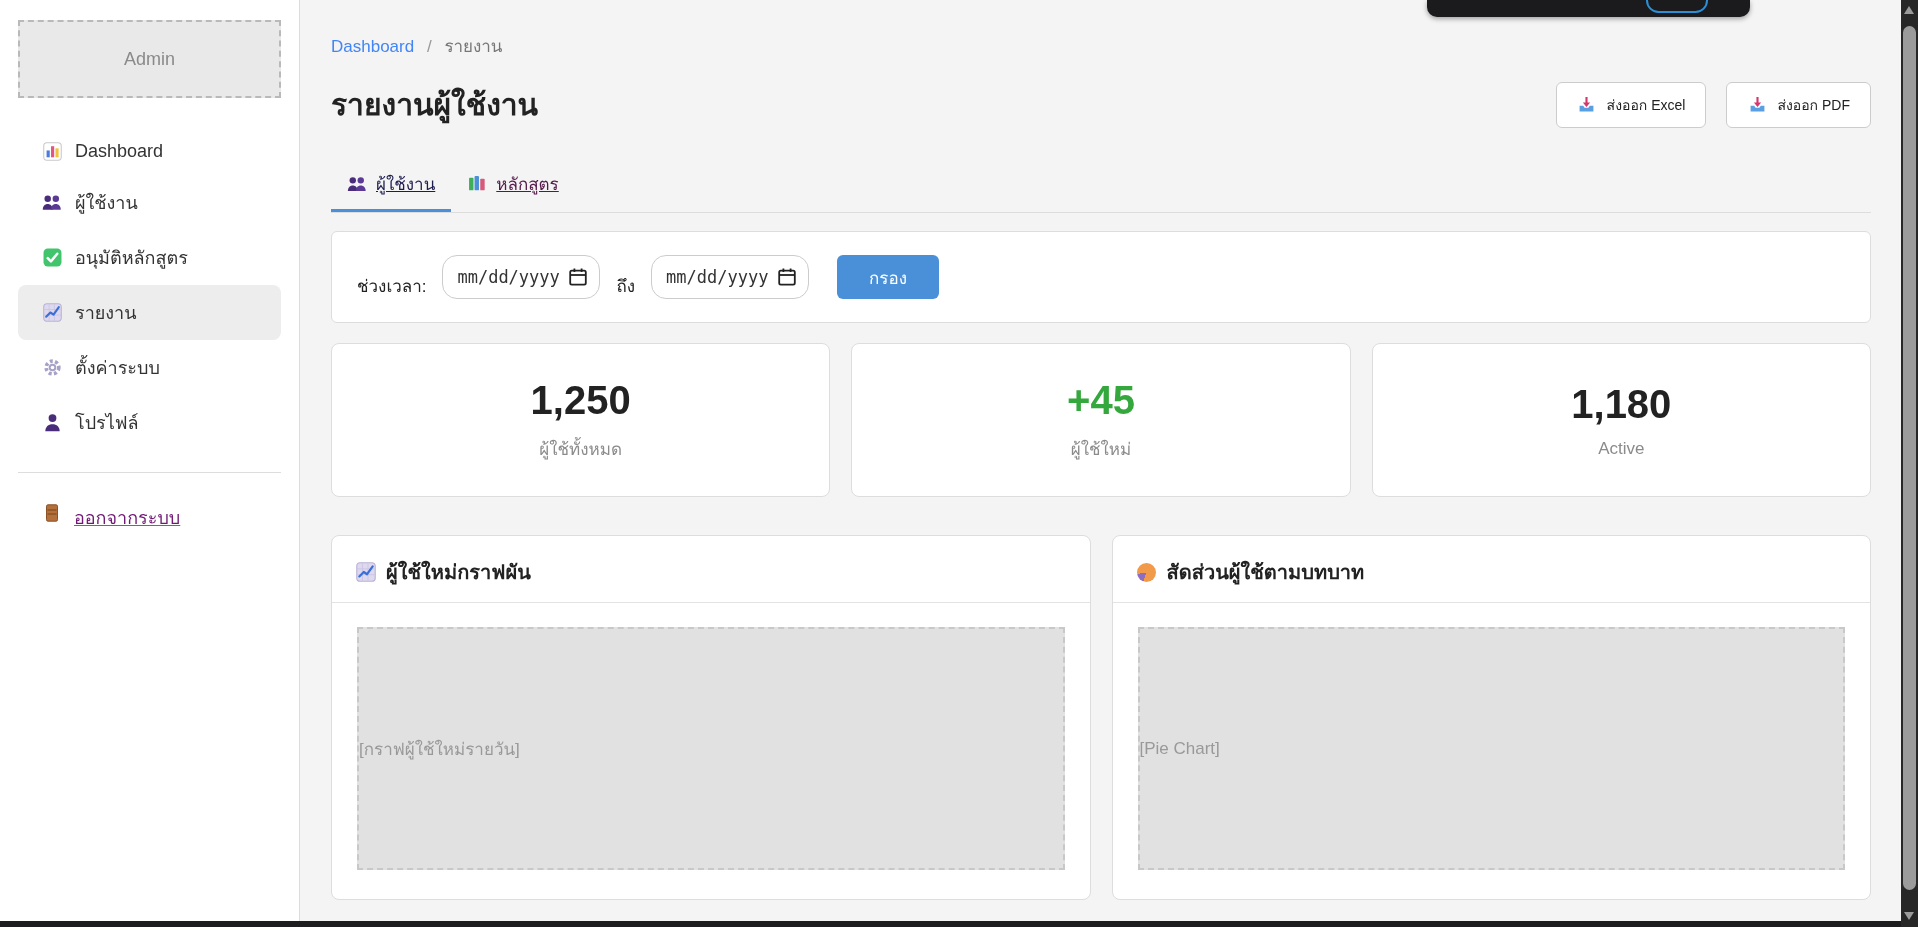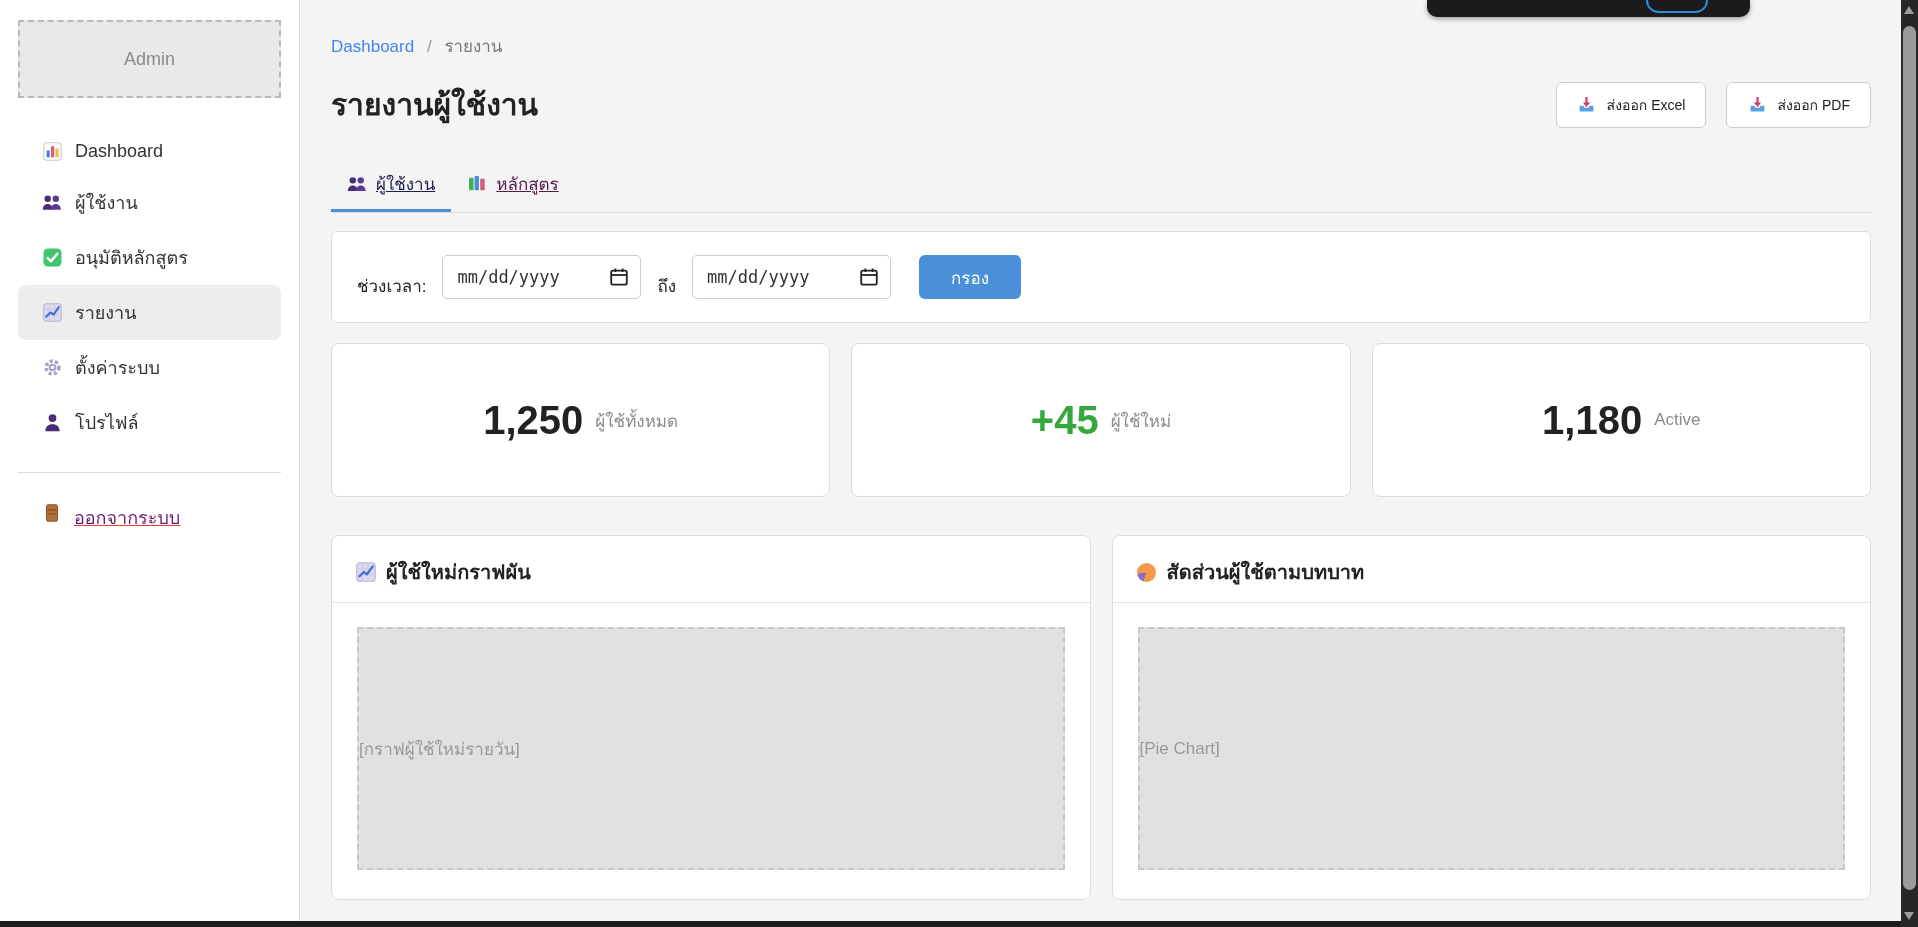--- a/index.html
+++ b/index.html
@@ -48,33 +48,33 @@
   .tab .tab-label { text-decoration:underline; }
   .tab.active { border-bottom-color:#4a90d9; }
   .tab.t-users .tab-label { color:#1d1d4f; }
   .tab.t-courses .tab-label { color:#551a4b; }
 
   
   .filter-card { margin-top:18px; background:#ffffff; border:1px solid #dddddd;
     border-radius:6px; padding:23px 25px; display:flex; align-items:flex-end; gap:16px; }
   .filter-label, .to-label { font-size:17px; color:#222; }
   .date-wrap { position:relative; }
-  .date-input { width:199px; height:44px; border:1px solid #cccccc; border-radius:5px;
+  .date-input { width:158px; height:44px; border:1px solid #cccccc; border-radius:15px;
     padding:0 40px 0 14px; font-size:17px; color:#333;
     font-family:"DejaVu Sans Mono","Liberation Mono",monospace; background:#fff; }
   .date-input::placeholder { color:#333; }
   .cal-icon { position:absolute; right:12px; top:12px; width:20px; height:20px;
     cursor:pointer; }
   .filter-btn { background:#4a90d9; color:#ffffff; border:none; border-radius:6px;
     height:44px; padding:0 32px; font-size:17px; cursor:pointer; margin-left:12px; }
 
   
   .stats-row { display:flex; gap:21px; margin-top:20px; }
   .stat-card { flex:1; background:#ffffff; border:1px solid #dddddd; border-radius:8px;
-    height:154px; display:flex; flex-direction:row; align-items:center;
+    height:154px; display:flex; flex-direction:column; align-items:center;
     justify-content:center; gap:12px; }
   .stat-value { font-size:40px; font-weight:bold; color:#222; }
   .stat-card.green .stat-value { color:#34a83c; }
   .stat-label { font-size:17px; color:#8b8b8b; }
 
   
   .panels-row { display:flex; gap:21px; margin-top:38px; }
   .panel { flex:1; background:#ffffff; border:1px solid #dddddd; border-radius:8px;
     height:365px; }
   .panel-header { display:flex; align-items:center; gap:10px; padding:20px 24px 14px 24px;

